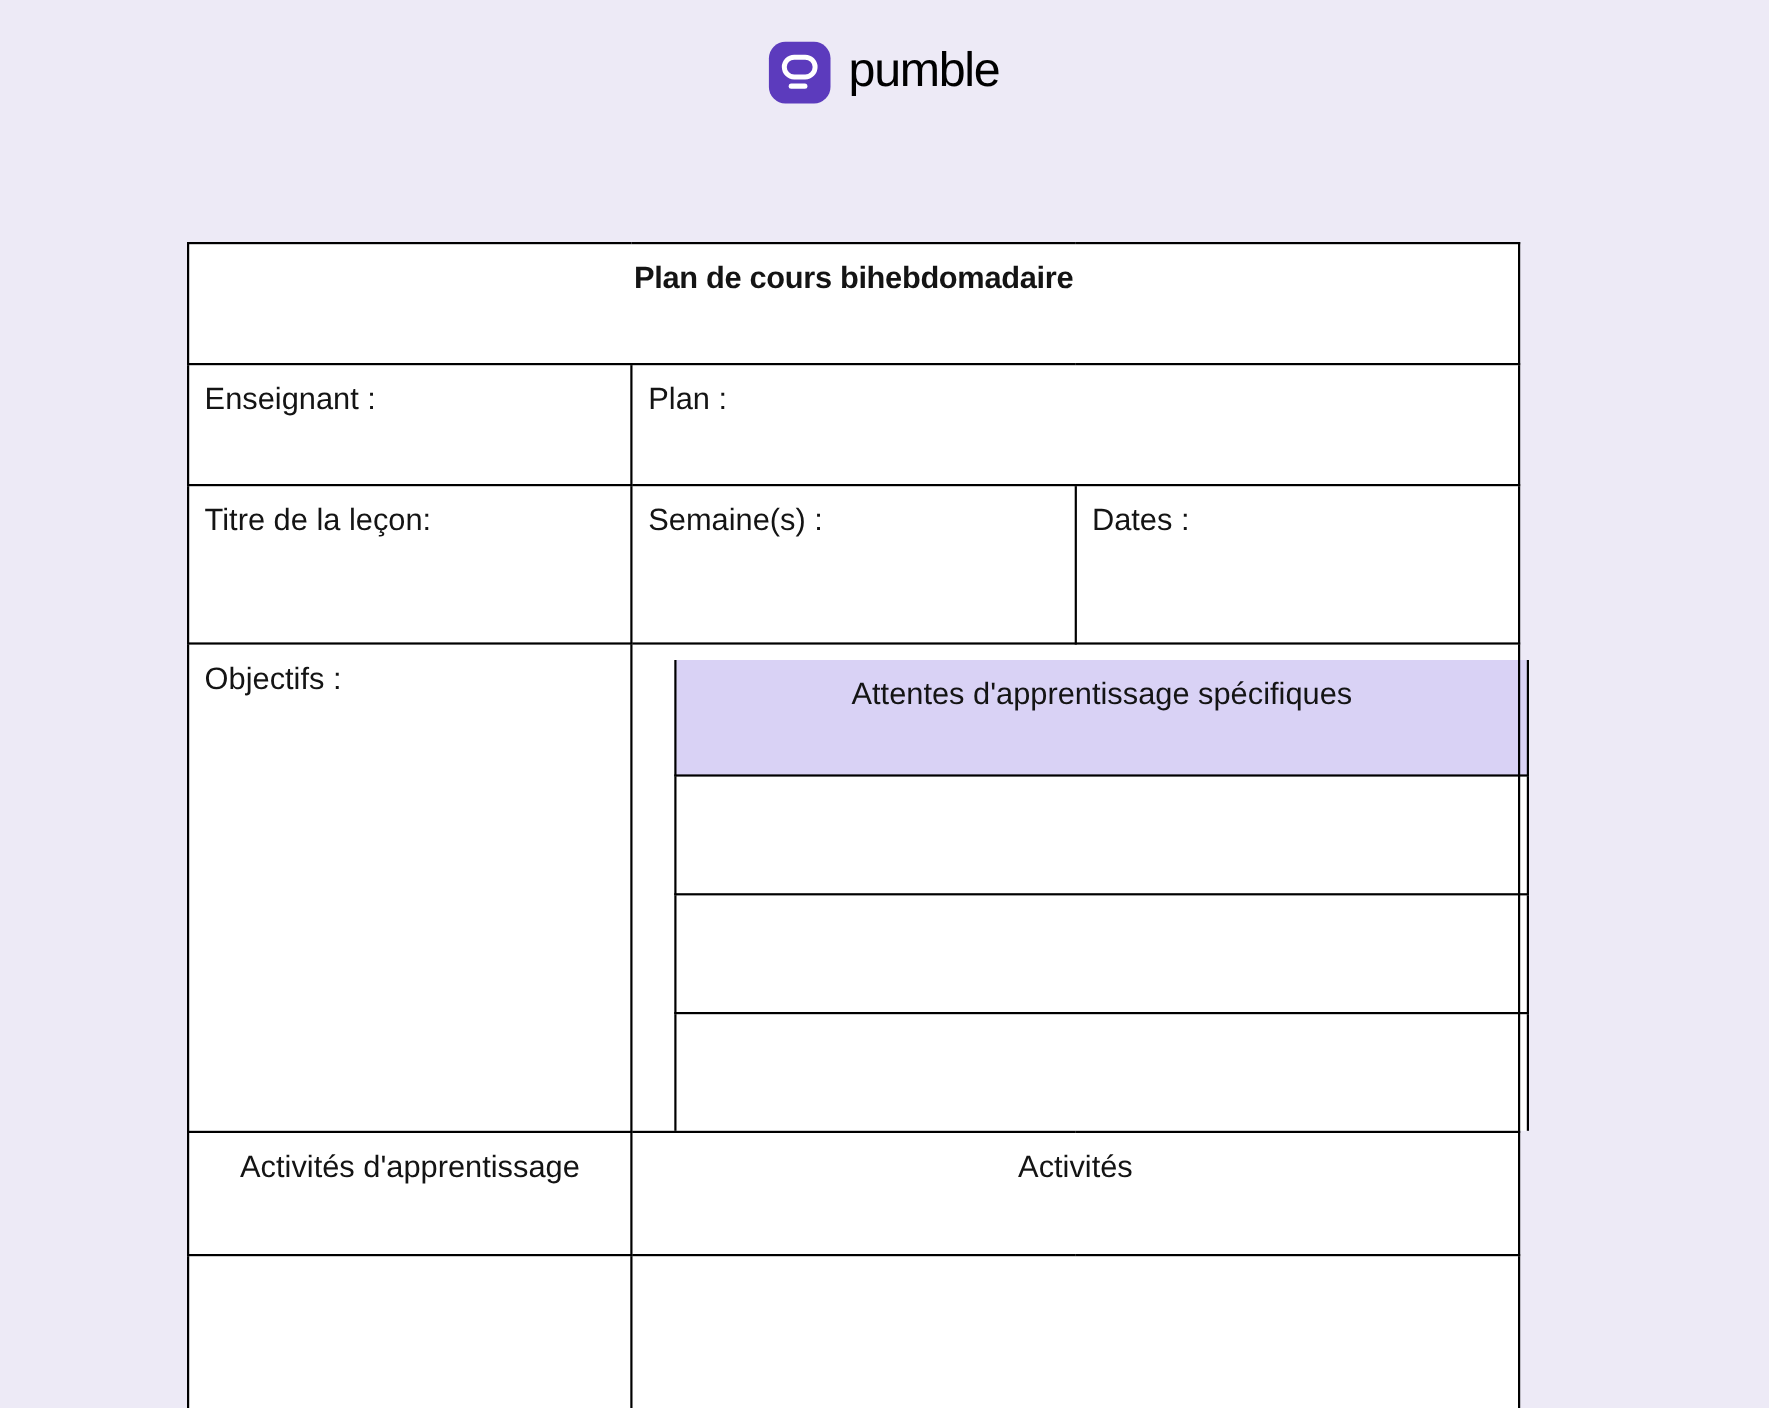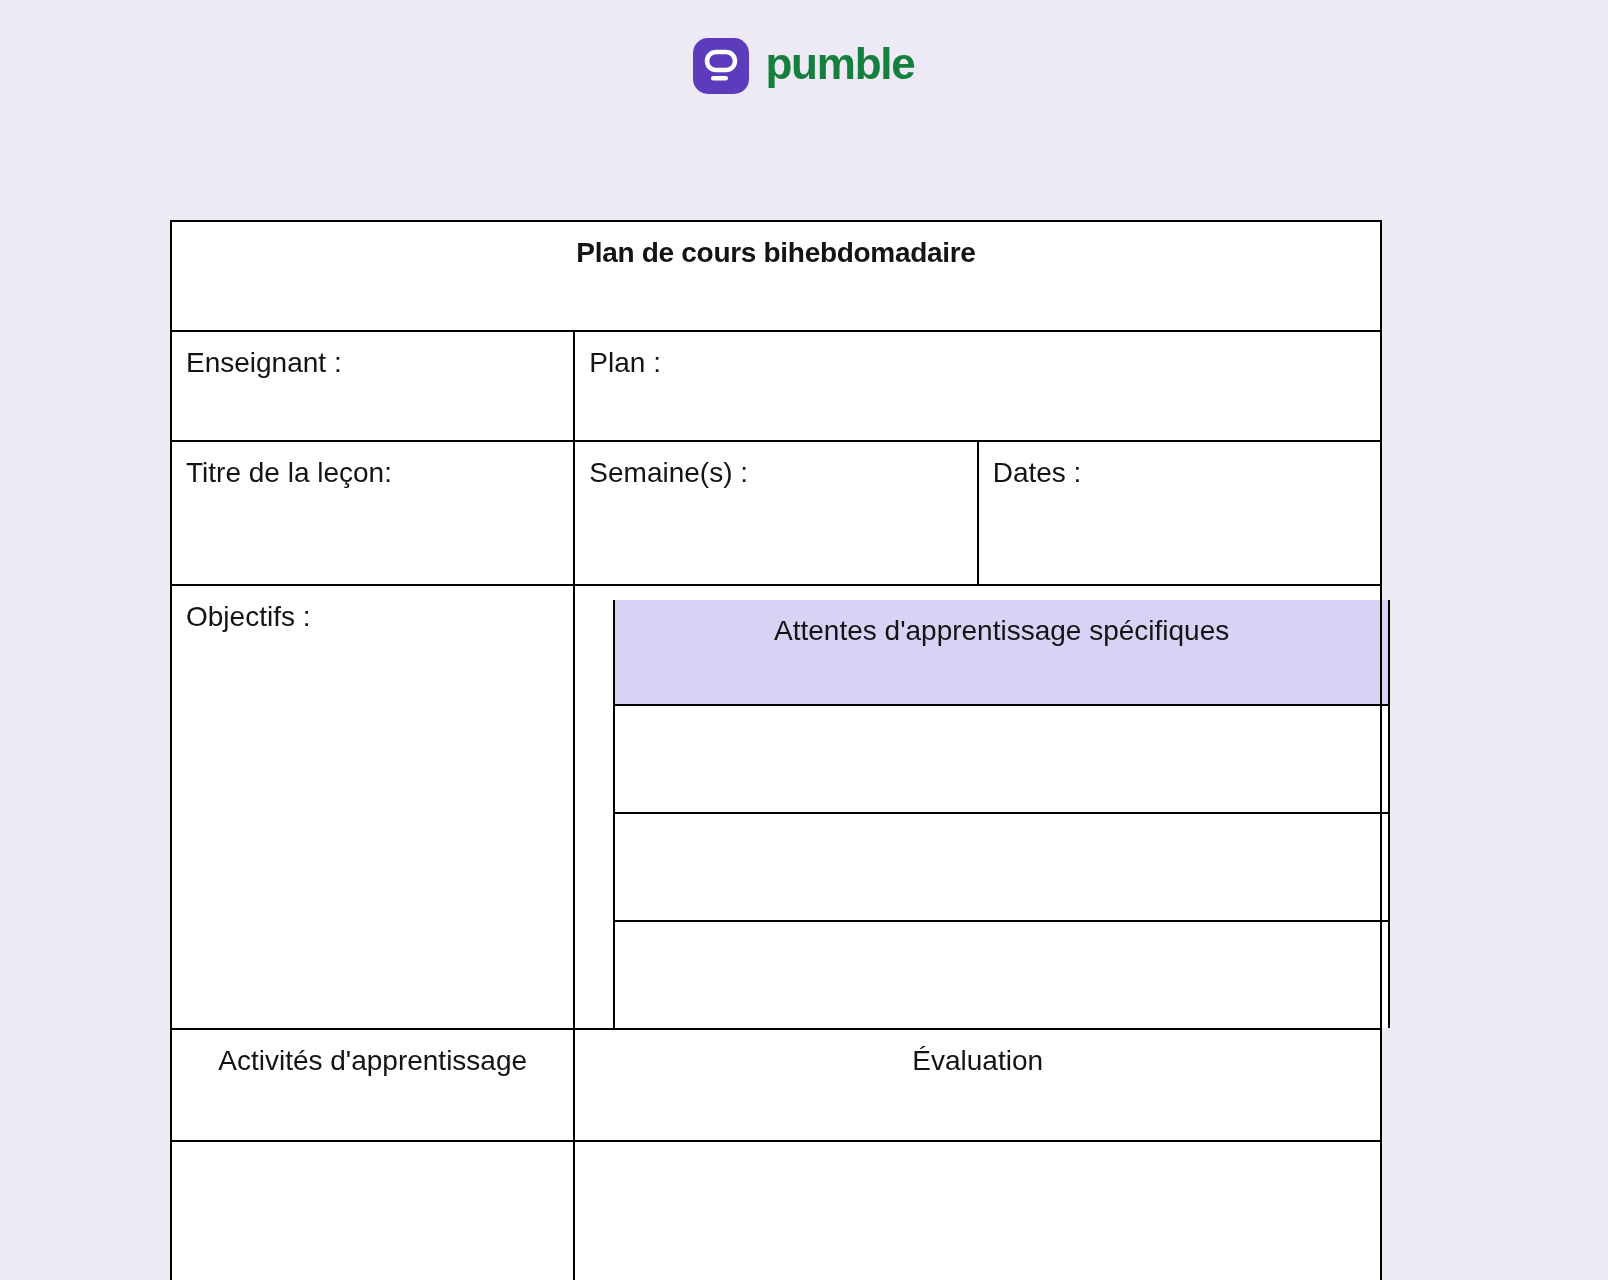--- a/index.html
+++ b/index.html
@@ -30,22 +30,22 @@
     height: 56px;
     border-radius: 15px;
     background: #5c3bbd;
     position: relative;
     flex: none;
   }
   .logo-mark svg { display: block; }
   .logo-text {
     font-family: "Liberation Sans", sans-serif;
     font-size: 44px;
-    font-weight: 700;
-    color: #15803d;
+    font-weight: 400;
+    color: #000000;
     letter-spacing: -1.2px;
     line-height: 1;
     padding-bottom: 4px;
   }
 
   
   .sheet {
     position: absolute;
     left: 170px;
     top: 220px;
@@ -163,21 +163,21 @@
               <tr>
                 <td style="height:92px"></td>
               </tr>
             </tbody>
           </table>
         </td>
       </tr>
 
       <tr>
         <td class="accent h-band">Activités d'apprentissage</td>
-        <td class="accent h-band" colspan="2">Évaluation</td>
+        <td class="accent h-band" colspan="2">Activités</td>
       </tr>
 
       <tr>
         <td class="h-tail"></td>
         <td class="h-tail" colspan="2"></td>
       </tr>
     </tbody>
   </table>
 </div>
 

